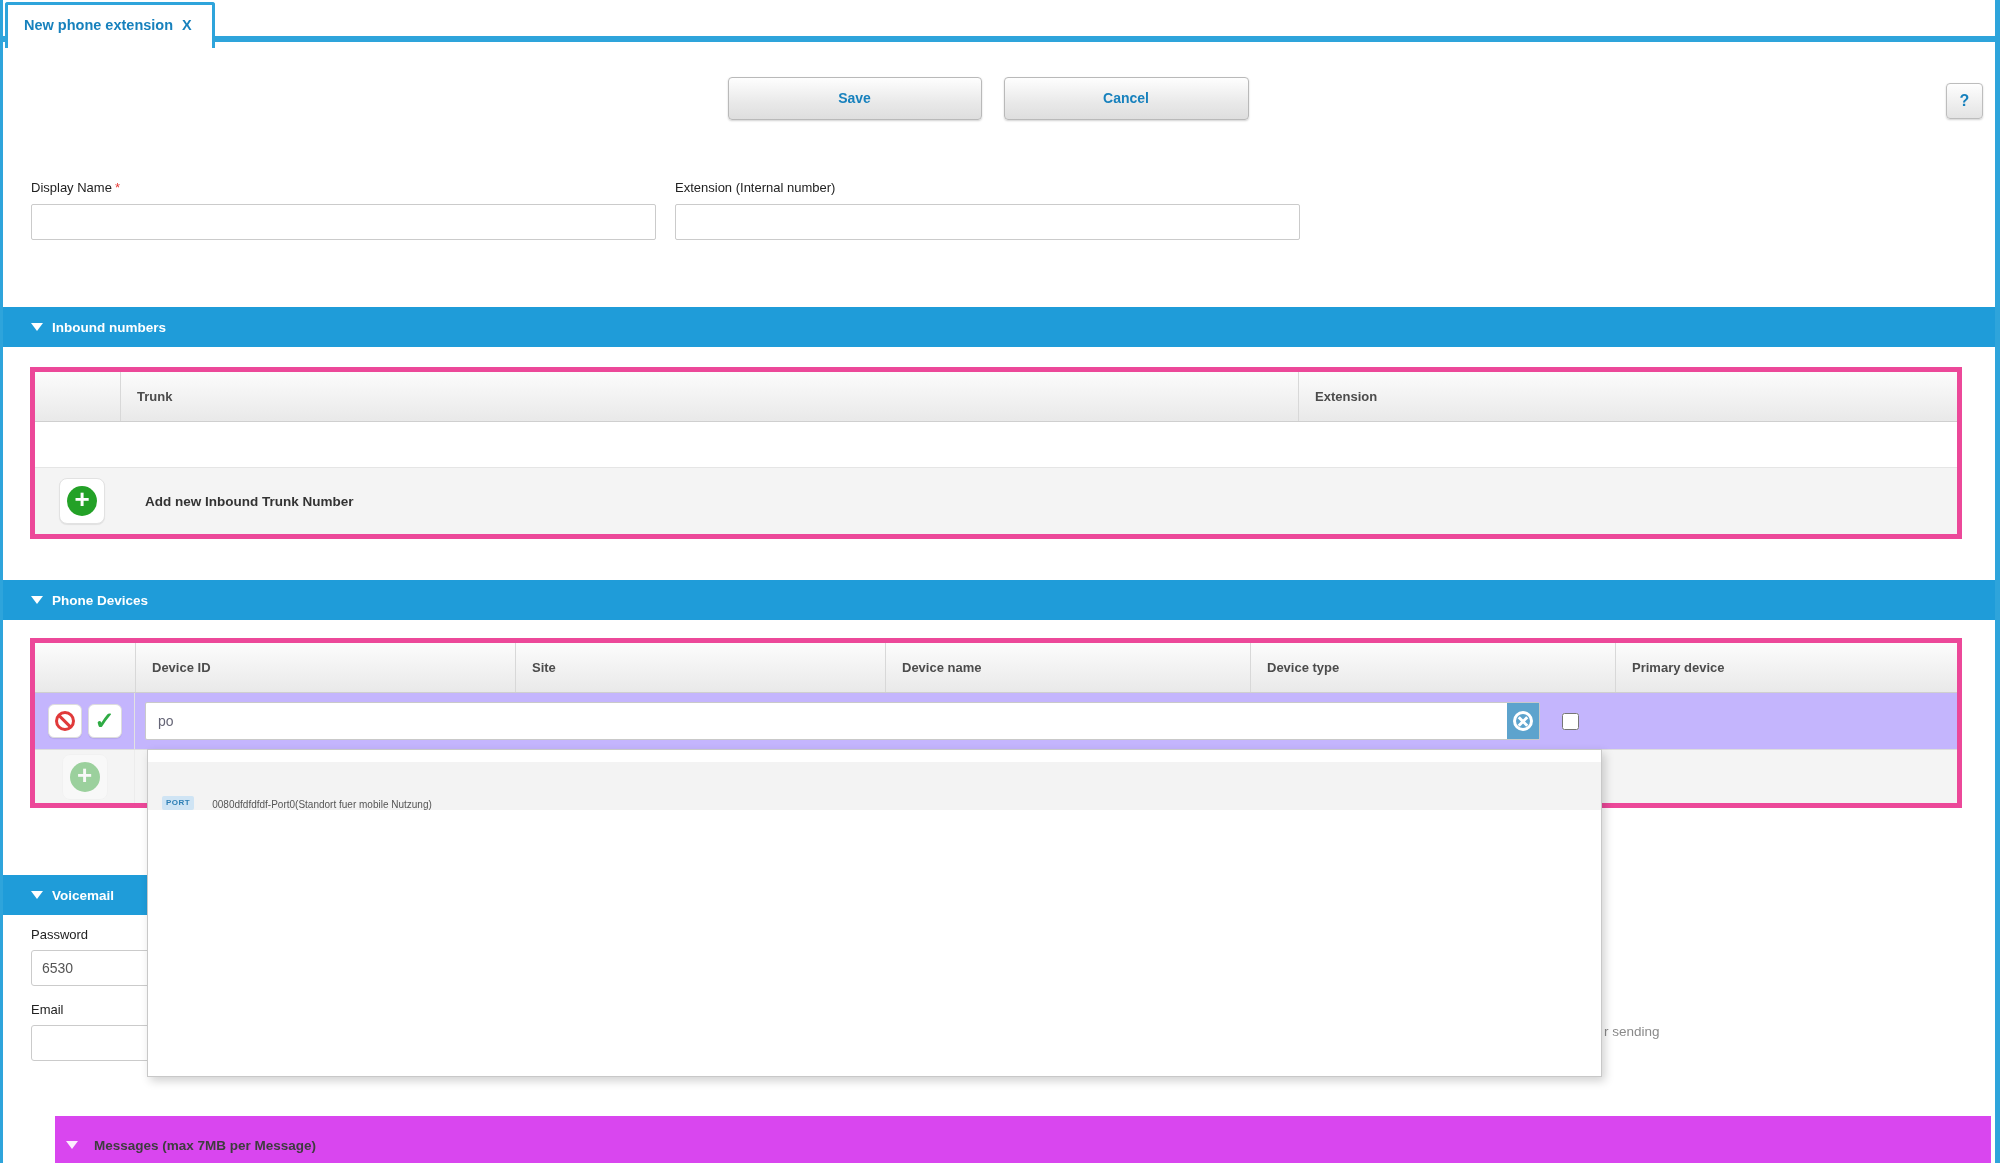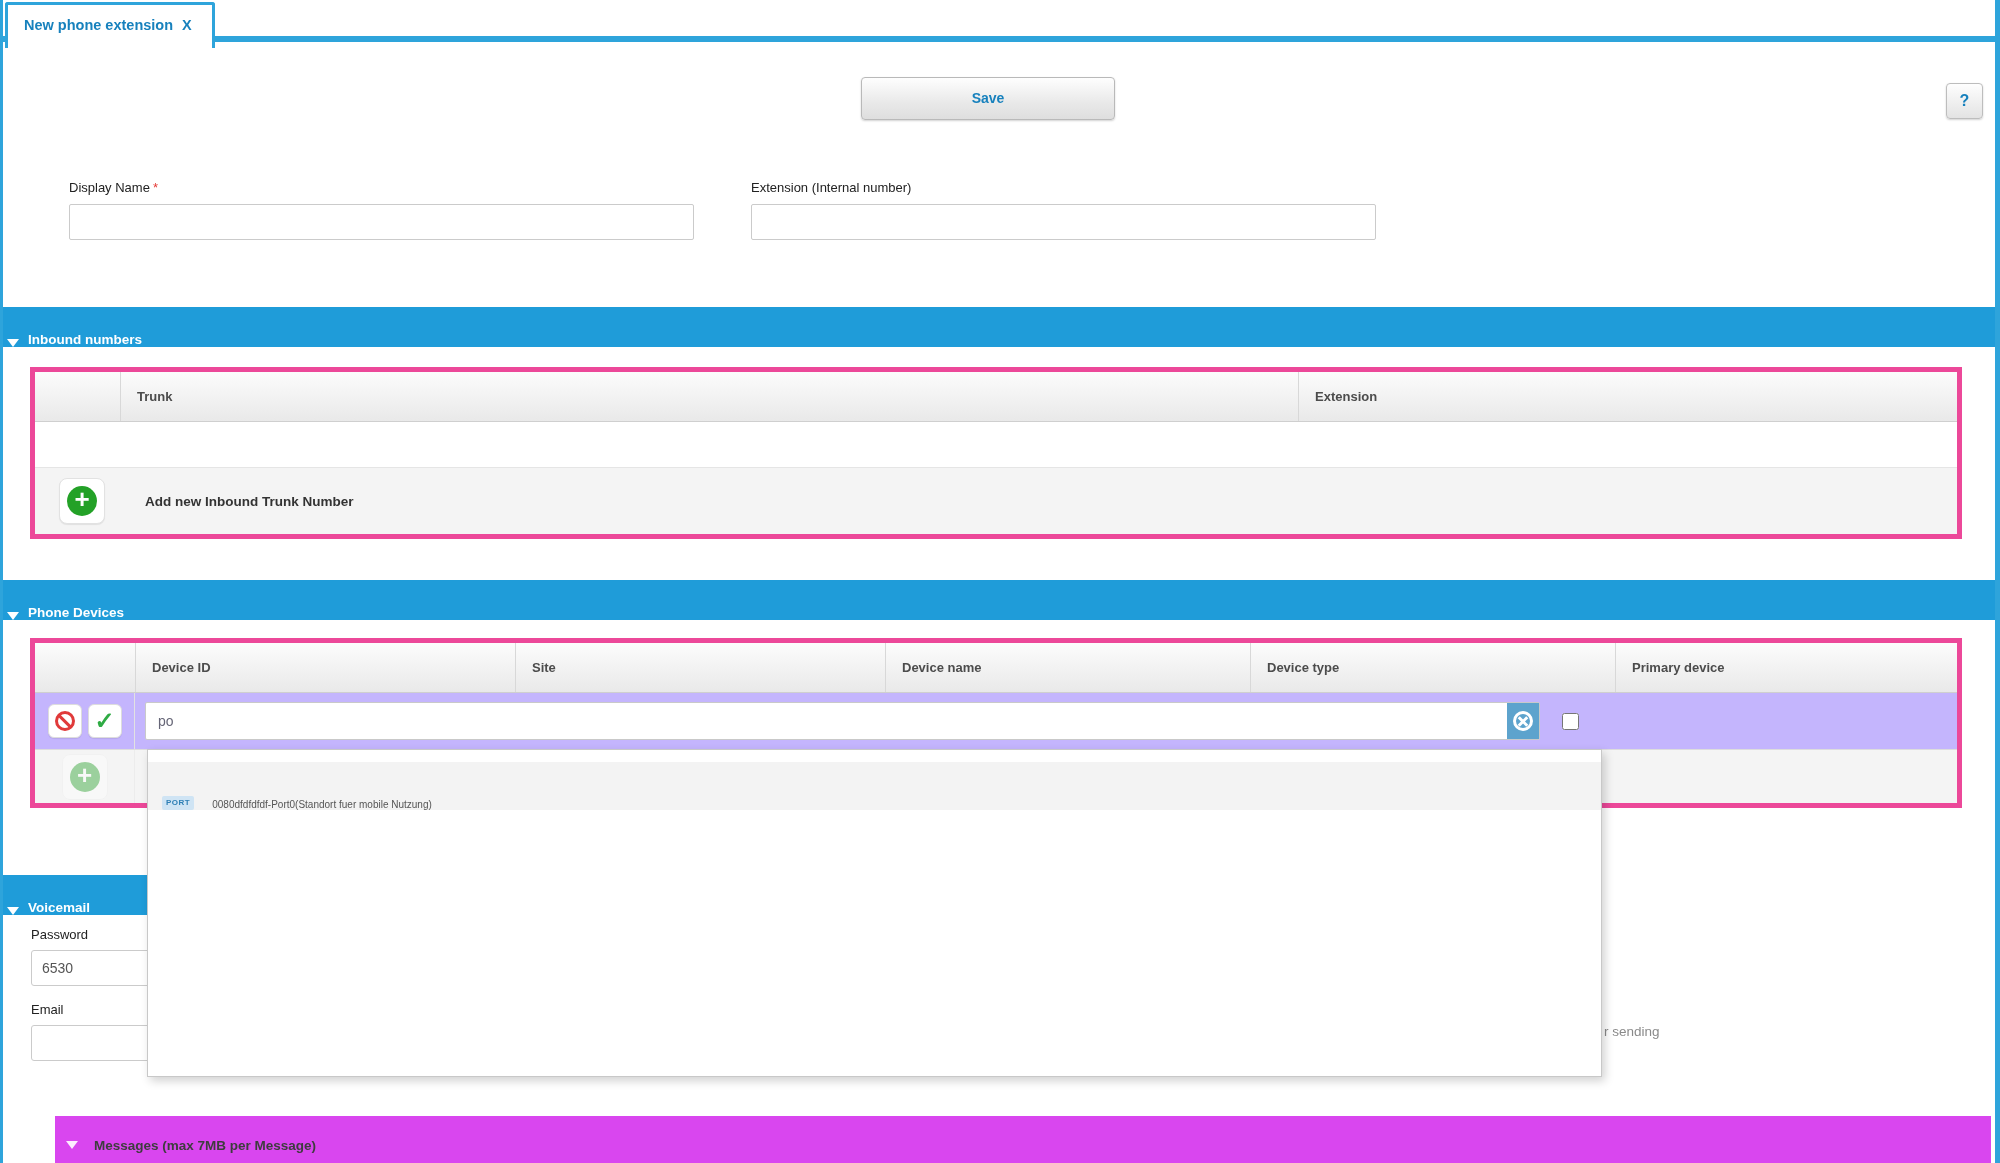--- a/index.html
+++ b/index.html
@@ -28,31 +28,31 @@
   }
   .btn.cancel { width:245px; }
   .help-btn {
     position:absolute; right:12px; top:41px; width:37px; height:36px;
     border:1px solid #bdbdbd; border-radius:4px; background:linear-gradient(#fefefe,#e3e3e3);
     box-shadow:0 1px 2px rgba(0,0,0,.18);
     color:#1781bd; font-weight:bold; font-size:16px; text-align:center; line-height:34px; cursor:pointer;
   }
   
   .form-row { display:flex; gap:19px; padding:25px 0 0 28px; }
-  .field { display:flex; flex-direction:column;margin-left:38px; }
+  .field { display:flex; flex-direction:column; }
   .field label { font-size:13px; color:#222; margin-bottom:9px; }
   .req { color:#e53935; margin-left:3px; }
   .text-input {
     width:625px; height:36px; border:1px solid #cbcbcb; border-radius:2px;
     font-family:"Liberation Sans",sans-serif; font-size:14px; color:#555; padding:0 10px; outline:none; background:#fff;
   }
   
   .section-bar {
-    height:40px; background:#1f9cd9; color:#fff; display:flex; align-items:flex-end;
-    gap:9px; padding-left:4px; font-weight:bold; font-size:13.5px;
+    height:40px; background:#1f9cd9; color:#fff; display:flex; align-items:center;
+    gap:9px; padding-left:28px; font-weight:bold; font-size:13.5px;
   }
   .bar1 { margin-top:67px; }
   .tri { width:0; height:0; border-left:6px solid transparent; border-right:6px solid transparent; border-top:8px solid #fff; }
   
   .tbl { margin:20px 33px 0 27px; border:5px solid #ec4899; background:#c4b5fd; }
   .thead { display:grid; height:50px; background:linear-gradient(#fcfcfc,#e9e9e9); border-bottom:1px solid #cfcfcf; }
   .inbound-head { grid-template-columns:85px 1178px 1fr; }
   .devices-head { grid-template-columns:100px 380px 370px 365px 365px 1fr; }
   .th { display:flex; align-items:center; padding-left:16px; font-weight:bold; font-size:13px; color:#4c4c4c; border-left:1px solid #d8d8d8; }
   .th:first-child { border-left:none; }
@@ -136,20 +136,21 @@
   <div class="tabbar">
     <div class="tab">
       <span>New phone extension</span>
       <span class="tab-close">X</span>
     </div>
   </div>
 
   <div class="toolbar">
     <div class="btn-row">
       <div class="btn">Save</div>
+      <div class="btn cancel">Cancel</div>
     </div>
     <div class="help-btn">?</div>
   </div>
 
   <div class="form-row">
     <div class="field">
       <label>
         <span>Display Name</span><span class="req">*</span>
       </label>
       <input class="text-input" type="text" value="" style="">

